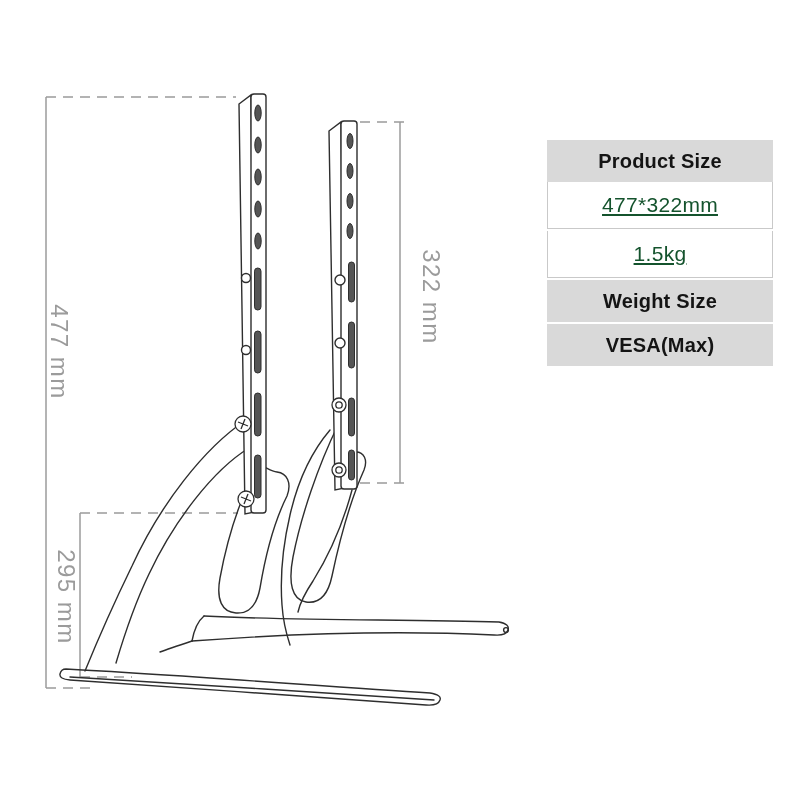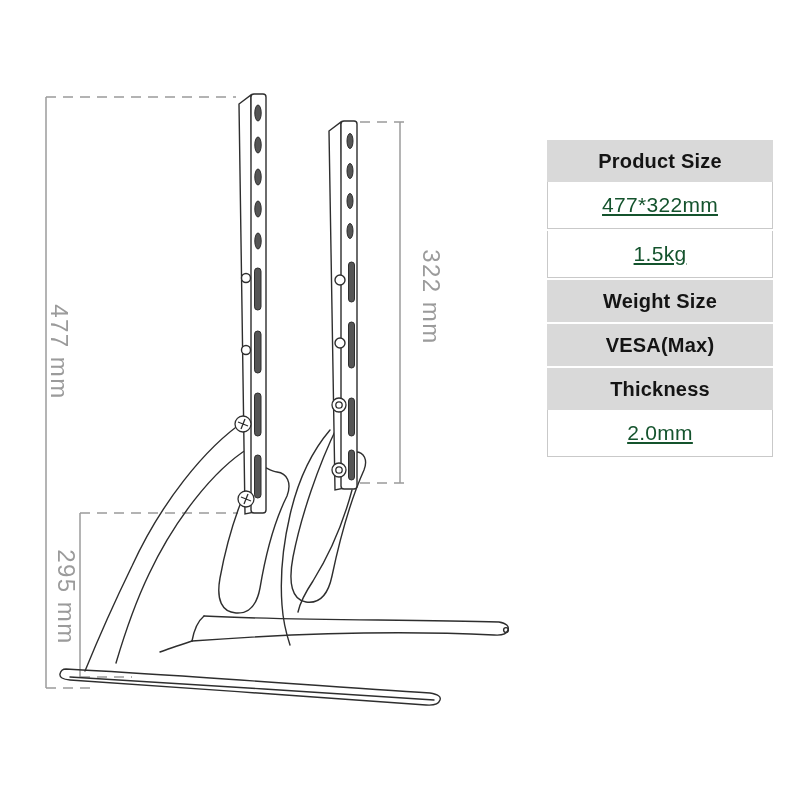--- a/index.html
+++ b/index.html
@@ -195,19 +195,15 @@
     </div>
 
     <div class="spec-group">
       <div class="spec-header">Weight Size</div>
     </div>
 
     <div class="spec-group">
       <div class="spec-header">VESA(Max)</div>
     </div>
 
-    <div class="spec-group">
-      <div class="spec-header">Thickness</div>
-      <div class="spec-value">2.0mm</div>
-    </div>
 
   </div>
 </div>
 
 </body></html>

